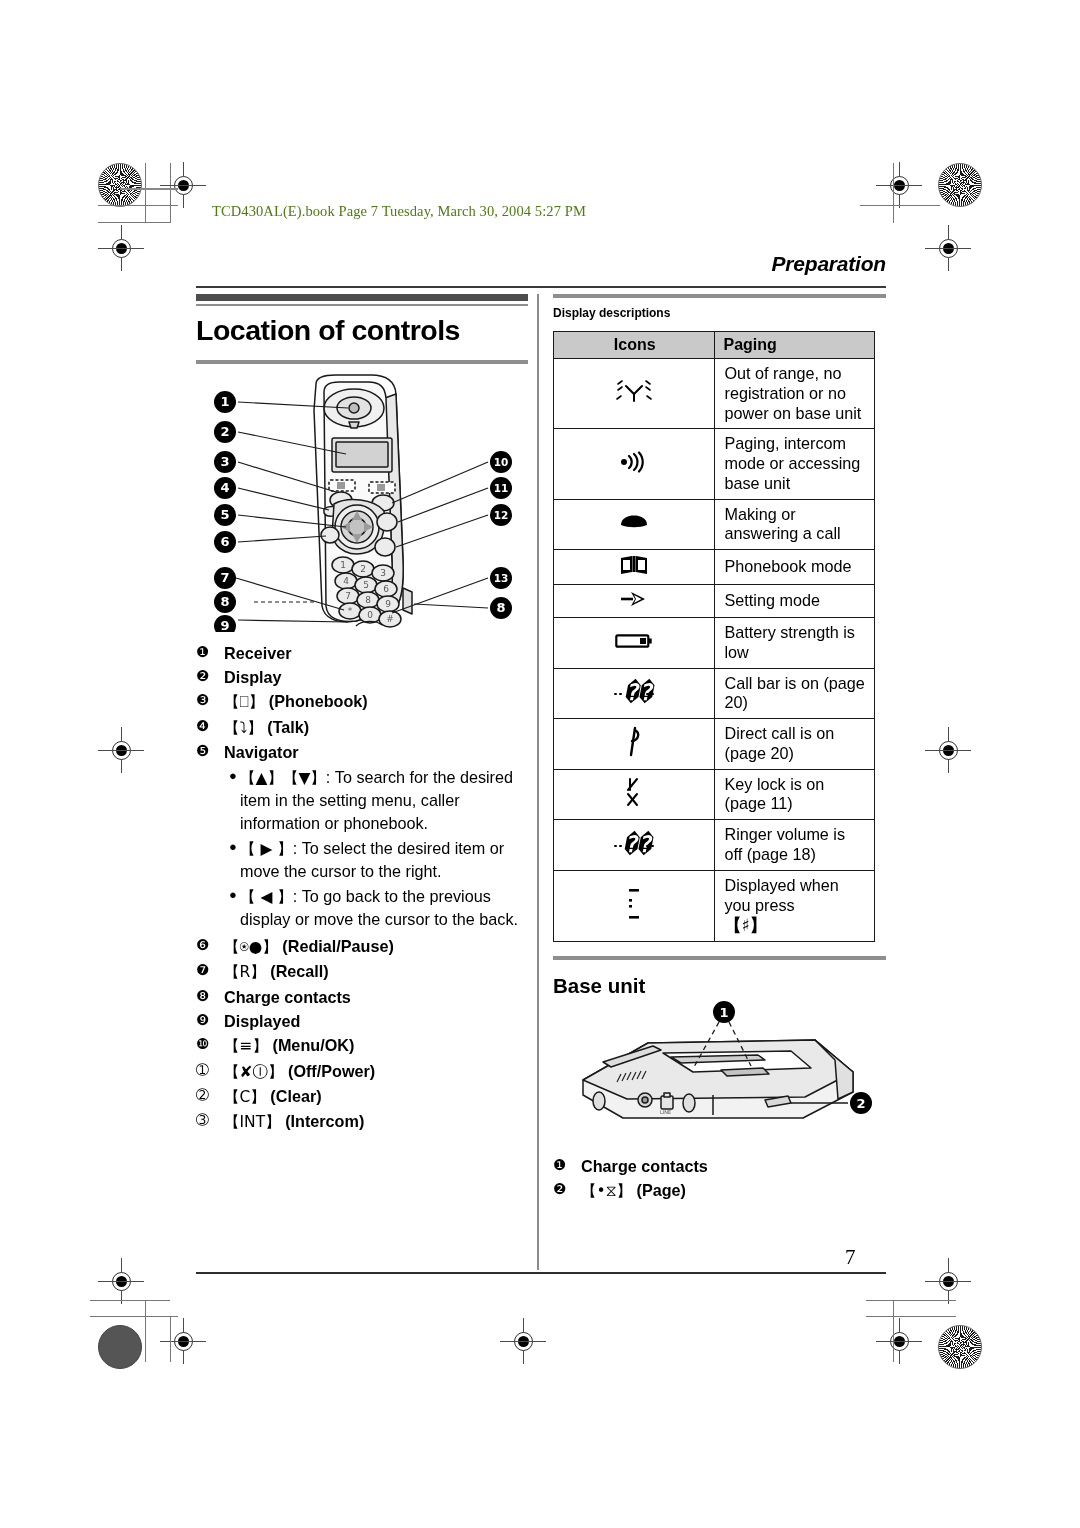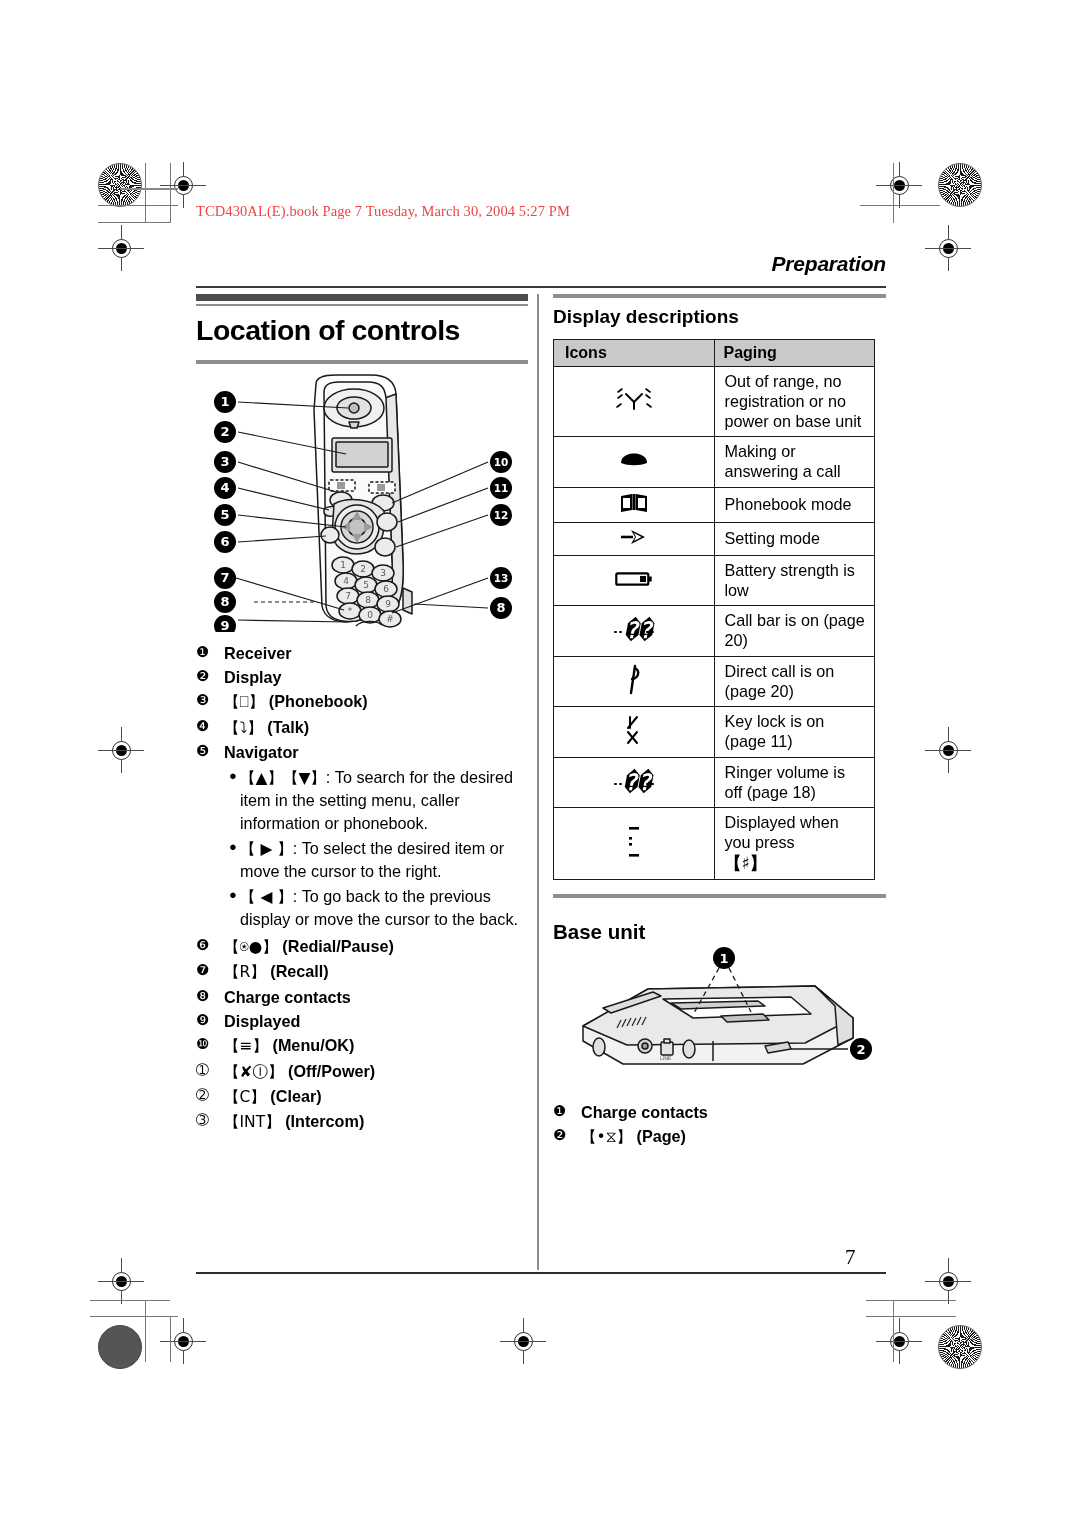--- a/index.html
+++ b/index.html
@@ -53,26 +53,26 @@
 
   
   .page {
     position: absolute;
     left: 196px; top: 190px;
     width: 690px; height: 1090px;
   }
 
   .bookline {
     position: absolute;
-    left: 196px; top: 203px;
+    left: 212px; top: 203px;
     font-family: "Liberation Serif", serif;
     font-size: 14.5px;
     letter-spacing: 0.1px;
     white-space: nowrap;
-    color: #ef4444;
+    color: #4d7c0f;
   }
   .bookline-rule {
     position: absolute;
     left: 120px; top: 188px;
     width: 58px; height: 2px;
     background: #888;
   }
 
   
   .runhead {
@@ -155,55 +155,55 @@
     font-weight: normal;
   }
   .subitem .sb {
     flex: 0 0 11px;
     font-size: 13px; line-height: 1.5;
   }
   .subitem .sbtxt { flex: 1; }
 
   
   h3.small {
-    font-size: 19px; font-weight: bold;
+    font-size: 12px; font-weight: bold;
     margin: 8px 0 0 0;
   }
   .rule-r { height: 4px; background: #8e8e8e; }
 
   table.icons {
     border-collapse: collapse;
     width: 322px;
     margin-top: 11px;
     table-layout: fixed;
   }
   table.icons th, table.icons td {
     border: 1.4px solid #1a1a1a;
     vertical-align: middle;
   }
   table.icons th {
     background: #c9c9c9;
     font-size: 16px; font-weight: bold;
     text-align: left;
     padding: 4px 9px;
   }
-  table.icons th.ic { text-align: left; padding-left: 11px; }
+  table.icons th.ic { text-align: center; padding-left: 11px; }
   table.icons td.ic {
     width: 84px;
     text-align: center;
     padding: 5px 2px;
   }
   table.icons td.mn {
     font-size: 16.2px;
     padding: 5px 8px 5px 10px;
     line-height: 1.22;
   }
   .icoglyph { display: inline-block; line-height: 1; }
 
-  h2.baseunit { font-size: 20.5px; font-weight: bold; margin: 22px 0 0 0; }
+  h2.baseunit { font-size: 20.5px; font-weight: bold; margin: 14px 0 0 0; }
   .rule-base { height: 4px; background: #8e8e8e; margin-top: 14px; }
 
   .baselist { margin-top: 4px; }
   .baselist .numrow { font-size: 16.2px; }
 
   svg { display: block; }
   .fig { position: relative; }
 </style>
 </head>
 <body>
@@ -540,20 +540,33 @@
                   <line x1="33" y1="10" x2="37" y2="13"></line>
                   <line x1="4" y1="22" x2="8" y2="19"></line>
                   <line x1="34" y1="19" x2="38" y2="22"></line>
                 </g>
               </svg>
           </td>
           <td class="mn">Out of range, no registration or no power on base unit</td>
         </tr>
         <tr>
           <td class="ic">
+            <svg class="icoglyph" width="30" height="22" viewBox="0 0 30 22">
+                <circle cx="5" cy="11" r="3" fill="#000"></circle>
+                <g stroke="#000" fill="none" stroke-linecap="round">
+                  <path d="M10 5 A8 8 0 0 1 10 17" stroke-width="2.2"></path>
+                  <path d="M15 3 A11 11 0 0 1 15 19" stroke-width="2.2"></path>
+                  <path d="M20 1.5 A14 14 0 0 1 20 20.5" stroke-width="2.2"></path>
+                </g>
+              </svg>
+          </td>
+          <td class="mn">Paging, intercom mode or accessing base unit</td>
+        </tr>
+        <tr>
+          <td class="ic">
             <svg class="icoglyph" width="32" height="16" viewBox="0 0 32 16">
                 <path d="M3 11 C3 4 10 1.5 16 1.5 C22 1.5 29 4 29 11 C25 12.5 21 13.2 16 13.2 C11 13.2 7 12.5 3 11 Z" fill="#000"></path>
               </svg>
           </td>
           <td class="mn">Making or answering a call</td>
         </tr>
         <tr>
           <td class="ic">
             <svg class="icoglyph" width="28" height="20" viewBox="0 0 28 20">
                 <path d="M1 3 L12 1 L12 17 L1 19 Z" fill="#000"></path>

